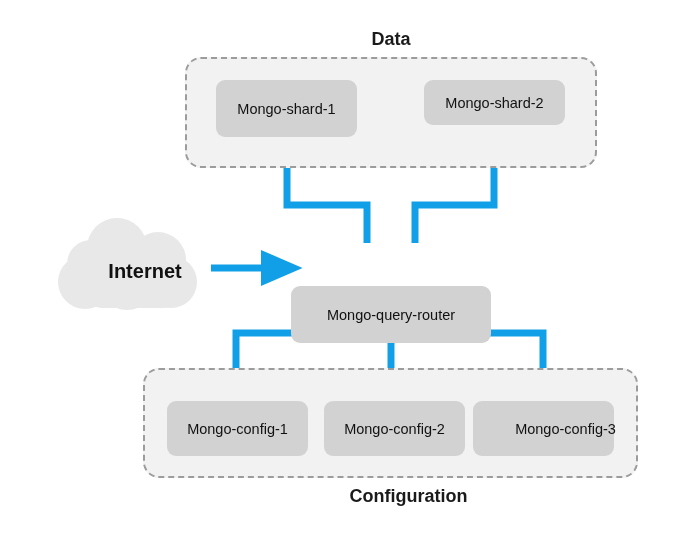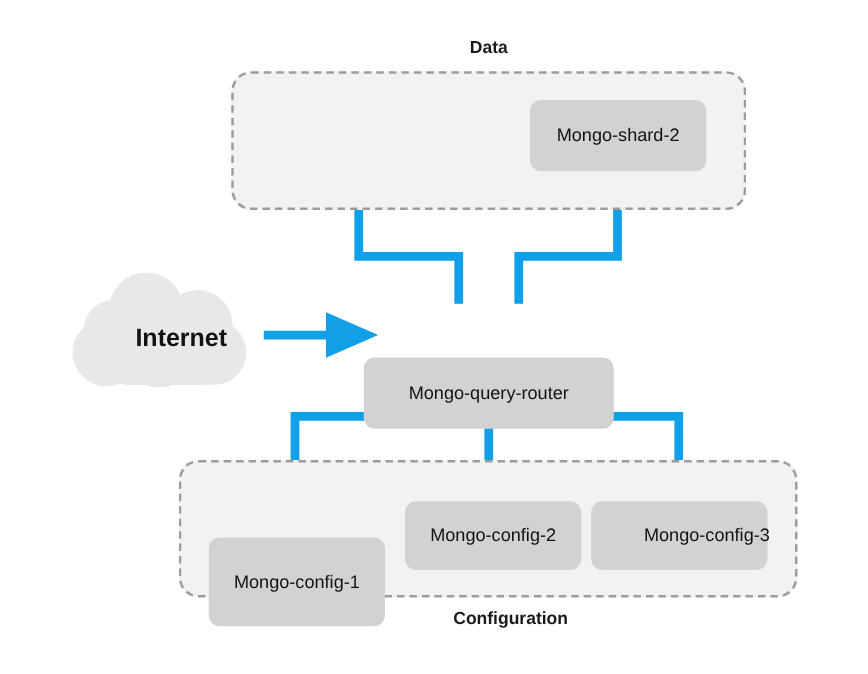--- a/index.html
+++ b/index.html
@@ -26,21 +26,21 @@
     box-sizing: border-box;
     background: #f2f2f2;
     border: 2px dashed #9c9c9c;
     border-radius: 16px;
   }
   #group-data    { left: 185px; top: 57px;  width: 412px; height: 111px; }
   #group-config  { left: 143px; top: 368px; width: 495px; height: 110px; }
 
   .group-label {
     position: absolute;
-    font-size: 14px;
+    font-size: 18px;
     font-weight: bold;
     color: #1a1a1a;
     text-align: center;
     white-space: nowrap;
   }
   #label-data   { left: 185px; top: 29px;  width: 412px; }
   #label-config { left: 161px; top: 486px; width: 495px; }
 
   .node {
     position: absolute;
@@ -49,23 +49,23 @@
     border-radius: 9px;
     display: flex;
     align-items: center;
     justify-content: center;
     font-size: 14.5px;
     color: #111111;
     white-space: nowrap;
     z-index: 3;
   }
   #node-shard-1 { left: 216px; top: 80px;  width: 141px; height: 57px; }
-  #node-shard-2 { left: 424px; top: 80px;  width: 141px; height: 57px; }
+  #node-shard-2 { left: 424px; top: 80px;  width: 141px; height: 45px; }
   #node-router  { left: 291px; top: 240px; width: 200px; height: 57px; margin-top: 46px; }
-  #node-config-1 { left: 167px; top: 401px; width: 141px; height: 71px; margin-top: 29px; }
+  #node-config-1 { left: 167px; top: 401px; width: 141px; height: 55px; }
   #node-config-2 { left: 324px; top: 401px; width: 141px; height: 55px; }
   #node-config-3 { left: 473px; top: 401px; width: 141px; height: 55px; padding-left: 44px; }
 
   #cloud-wrap {
     position: absolute;
     left: 55px;
     top: 218px;
     width: 180px;
     height: 92px;
     z-index: 2;
@@ -122,20 +122,21 @@
     </g>
   </svg>
   <div id="cloud-label">Internet</div>
 
   <div class="group-box" id="group-data"></div>
   <div class="group-label" id="label-data">Data</div>
 
   <div class="group-box" id="group-config"></div>
   <div class="group-label" id="label-config">Configuration</div>
 
+  <div class="node" id="node-shard-1">Mongo-shard-1</div>
   <div class="node" id="node-shard-2">Mongo-shard-2</div>
 
   <div class="node" id="node-router">Mongo-query-router</div>
 
   <div class="node" id="node-config-1">Mongo-config-1</div>
   <div class="node" id="node-config-2">Mongo-config-2</div>
   <div class="node" id="node-config-3">Mongo-config-3</div>
 
 </div>
 

